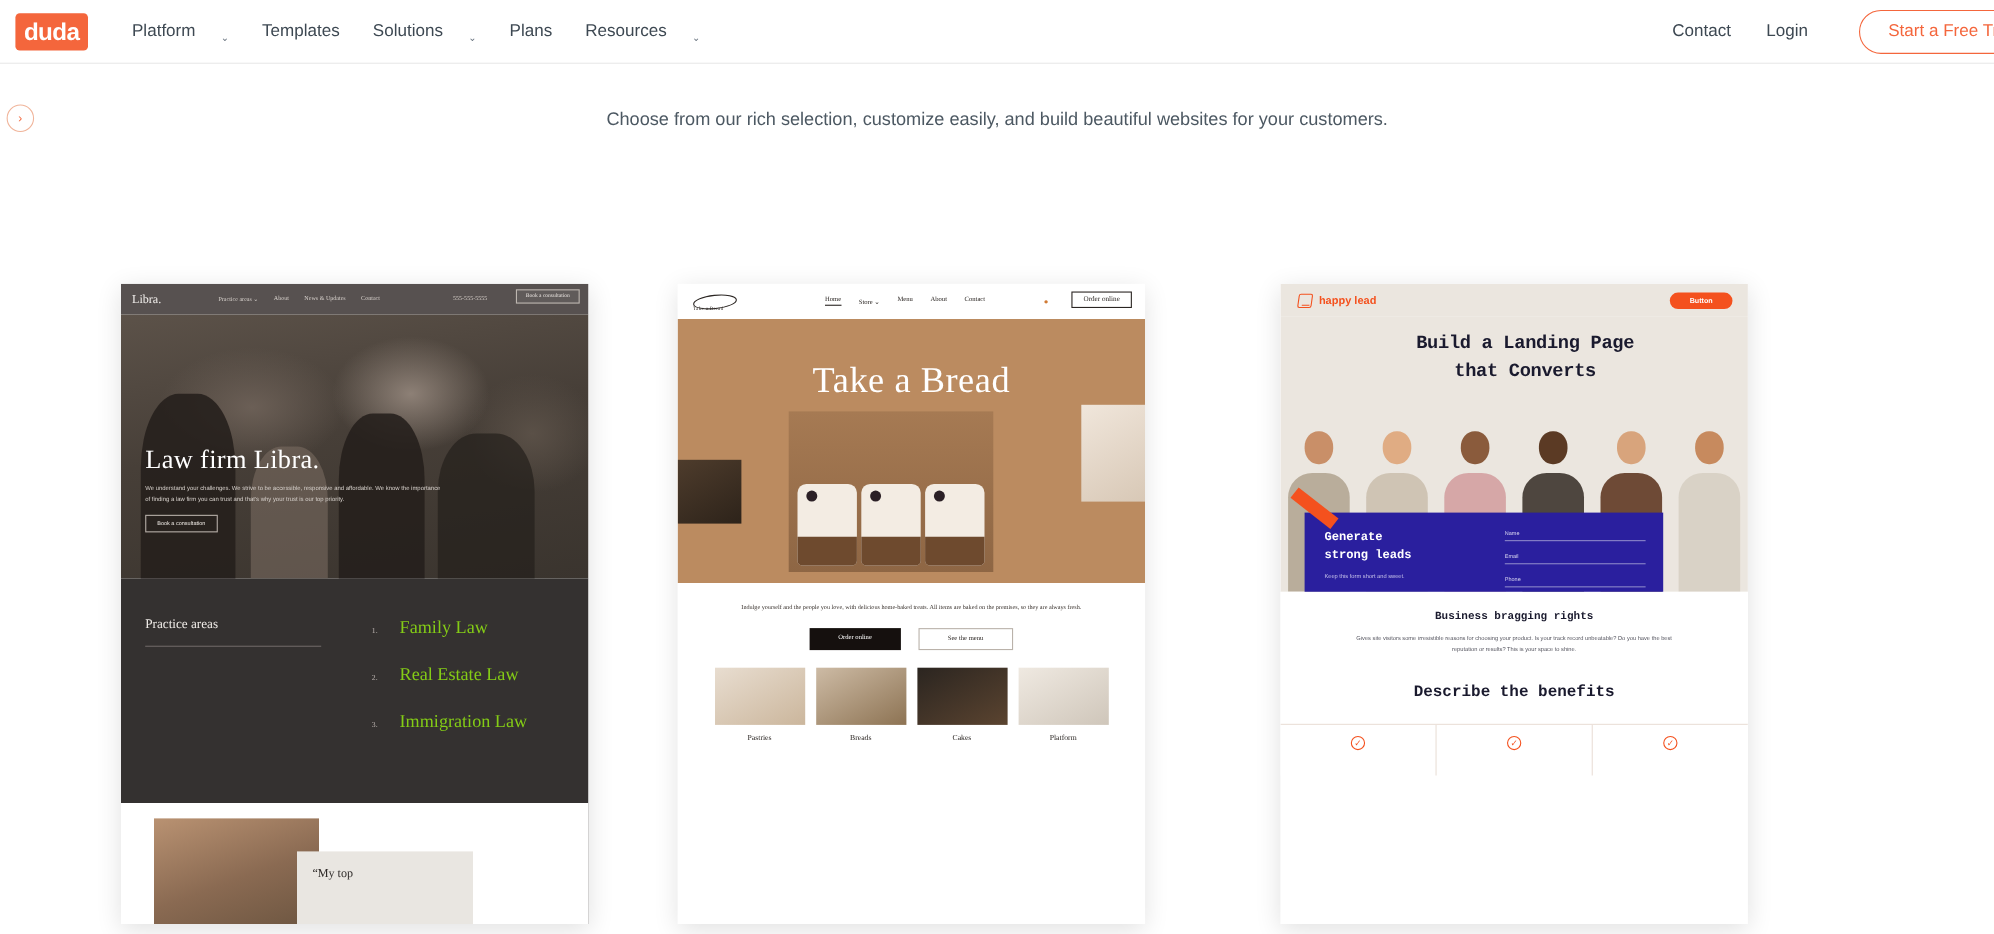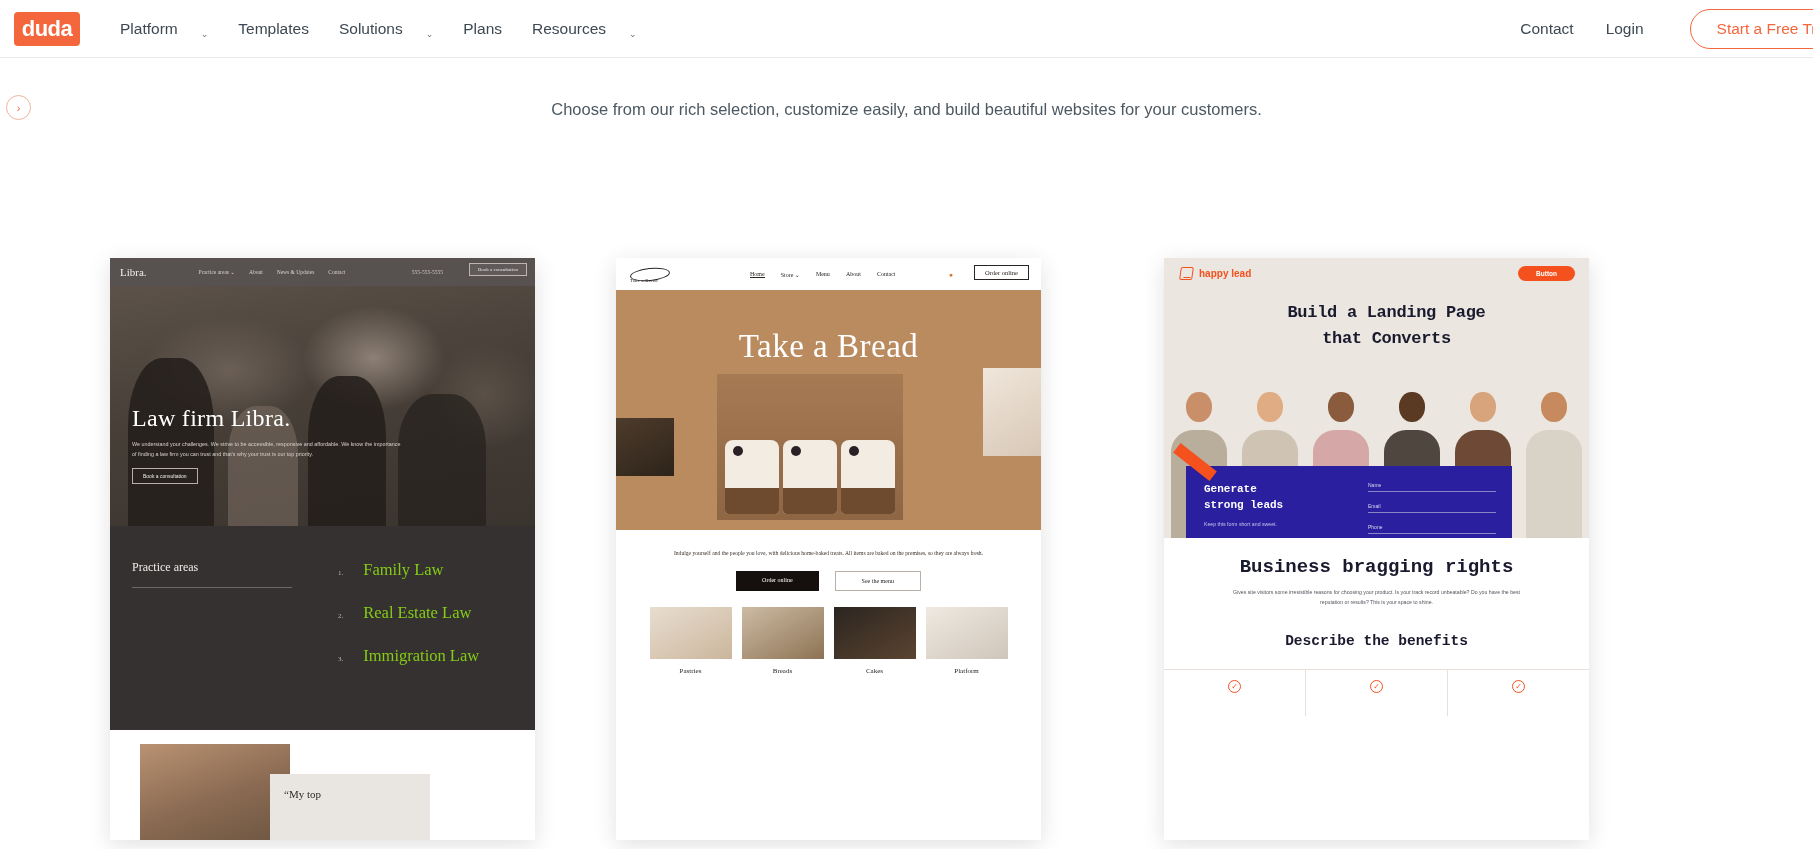--- a/index.html
+++ b/index.html
@@ -170,21 +170,21 @@
   .hl-form {
     position:absolute; left:22px; top:178px; width:326px; height:105px;
     background:#2a1f9e; z-index:5;
   }
   .hl-slash1 { position:absolute; left:8px; top:168px; width:46px; height:12px; background:#f4511e; transform:rotate(38deg); z-index:6; }
   .hl-ftitle { color:#fff; font-family:"Liberation Mono", monospace; font-weight:700; font-size:11px; line-height:1.45; padding:16px 0 0 18px; }
   .hl-fsub { color:#c6c2ea; font-size:5.2px; padding:7px 0 0 18px; }
   .hl-fields { position:absolute; right:16px; top:16px; width:128px; }
   .hl-field { border-bottom:.8px solid #8b86c9; padding-bottom:3px; margin-bottom:11px; color:#d9d6f0; font-size:5px; }
   .hl-lower { background:#fff; position:relative; padding-top:18px; }
-  .hl-h2 { text-align:center; font-family:"Liberation Mono", monospace; font-weight:700; font-size:19px; color:#1a1a2e; }
+  .hl-h2 { text-align:center; font-family:"Liberation Mono", monospace; font-weight:700; font-size:10px; color:#1a1a2e; }
   .hl-p { text-align:center; font-size:5.2px; color:#55555f; line-height:1.85; padding:10px 66px 0 66px; }
   .hl-h3 { text-align:center; font-family:"Liberation Mono", monospace; font-weight:700; font-size:14.5px; color:#1a1a2e; margin-top:26px; }
   .hl-cols { display:flex; margin-top:20px; border-top:.8px solid #eadfd8; }
   .hl-col { flex:1; height:46px; display:flex; justify-content:center; padding-top:10px; border-right:.8px solid #eadfd8; }
   .hl-col:last-child { border-right:none; }
   .hl-check { width:13px; height:13px; border:1px solid #f4511e; border-radius:50%; color:#f4511e; font-size:8px; display:flex; align-items:center; justify-content:center; }
 </style>
 </head>
 <body>
 

